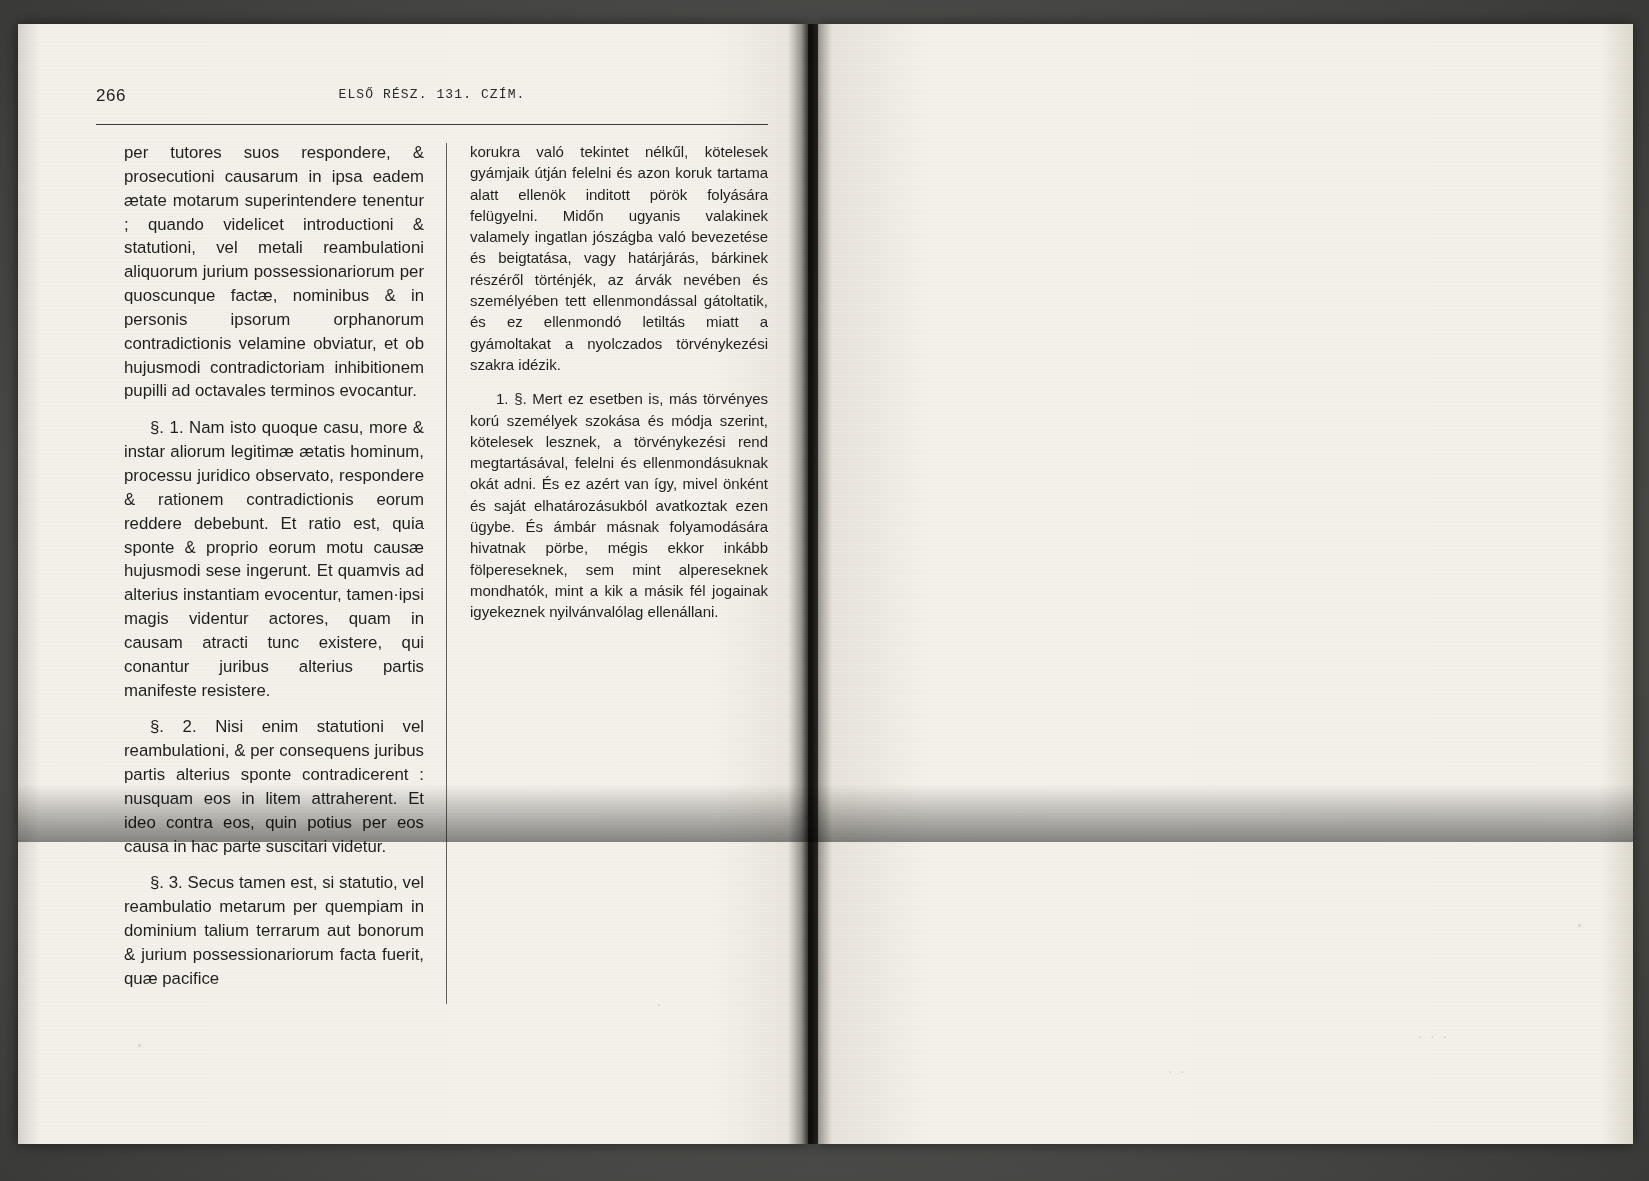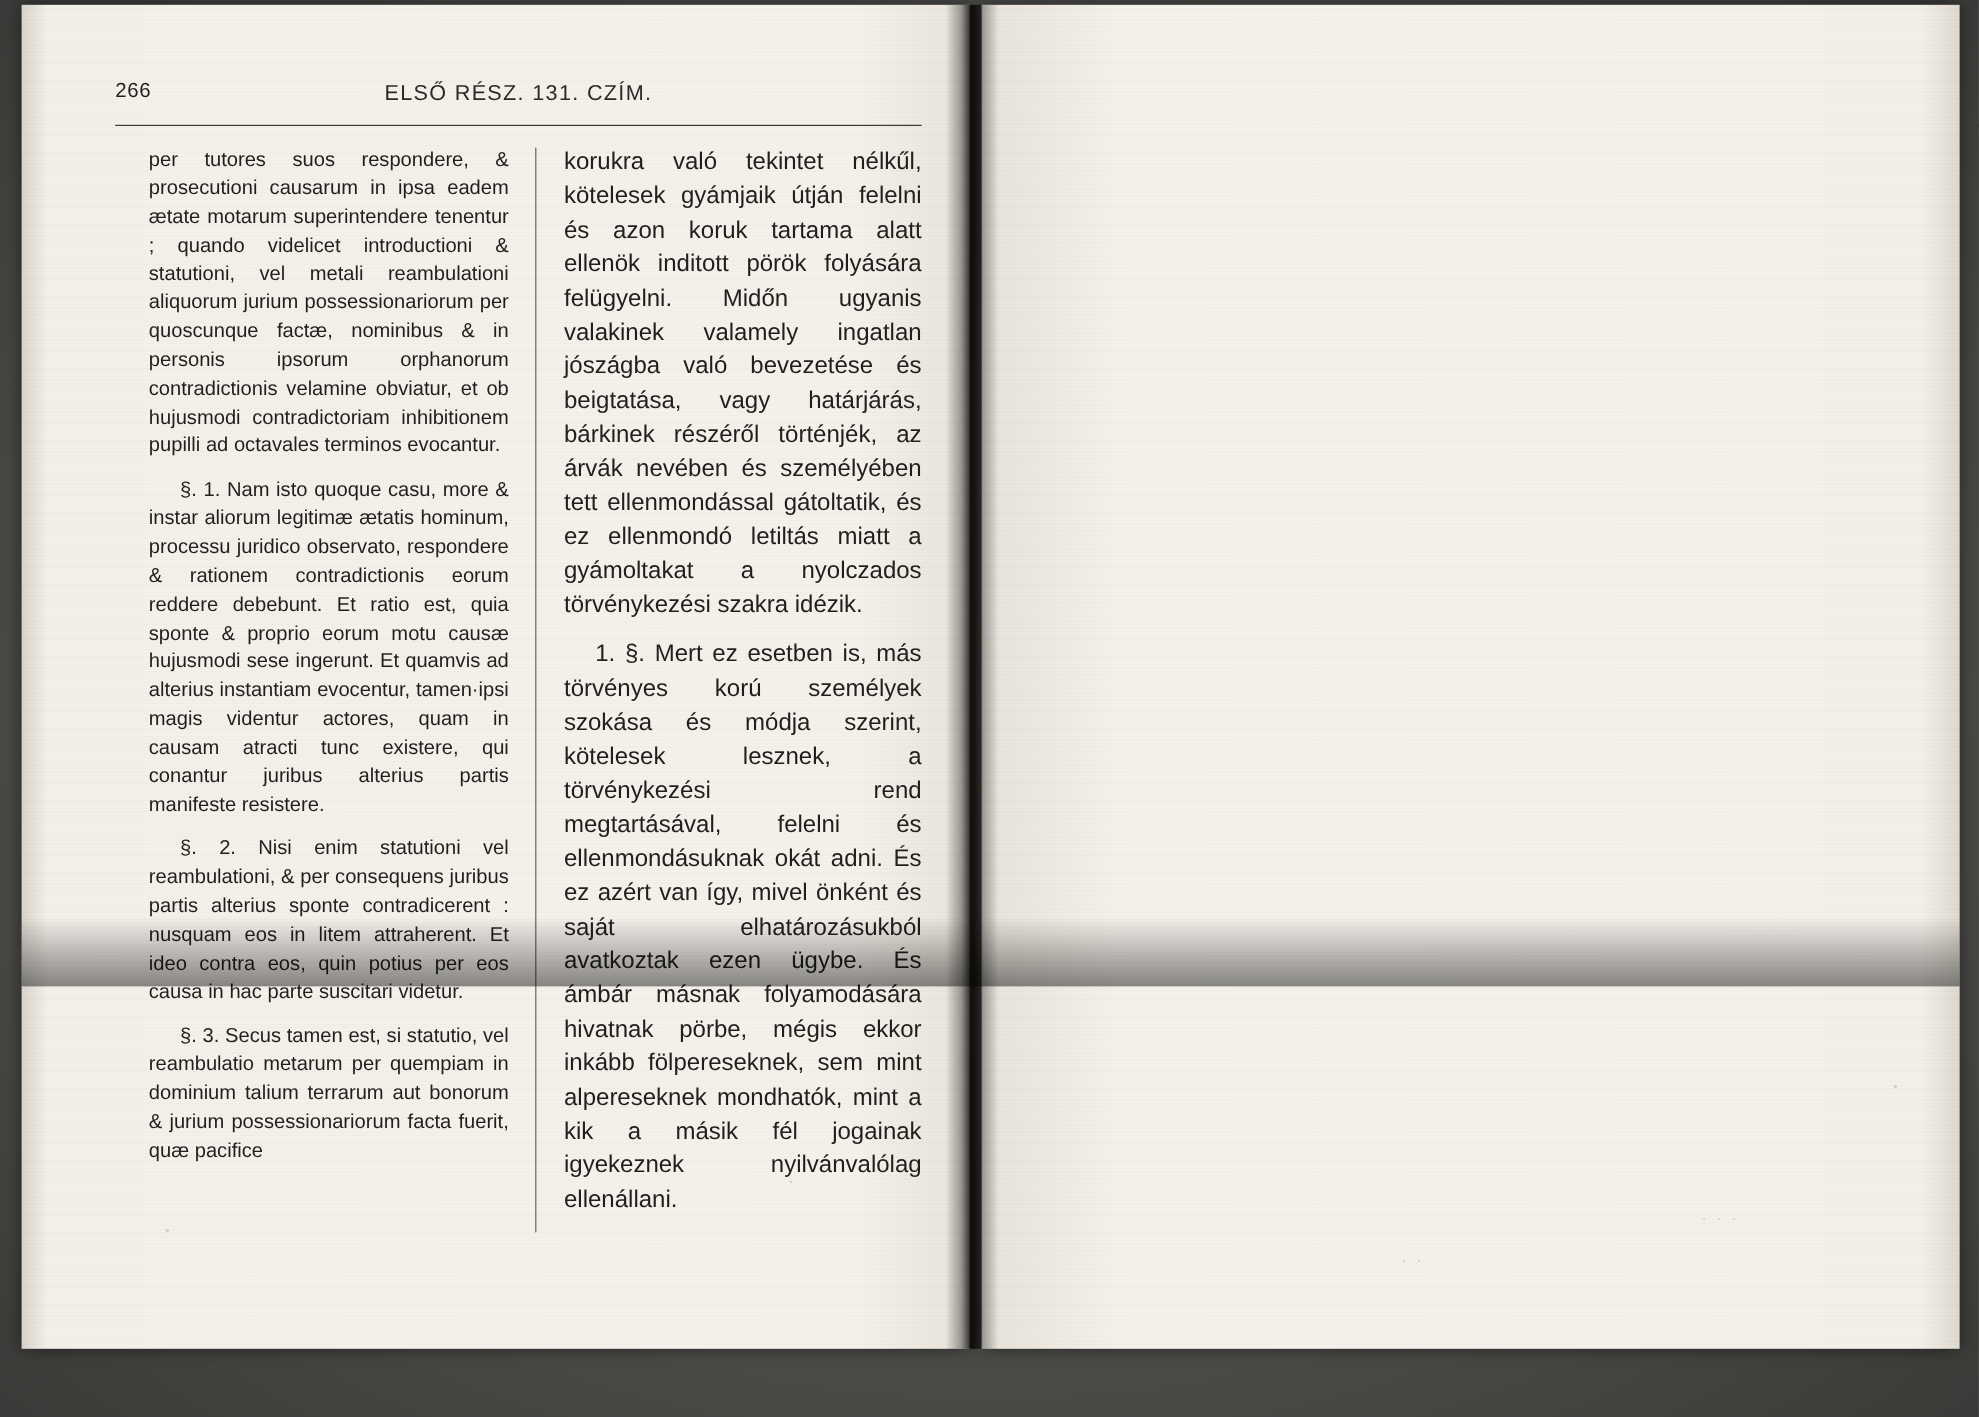--- a/index.html
+++ b/index.html
@@ -19,21 +19,21 @@
   .desk {
     position: absolute;
     inset: 0;
     background:
       radial-gradient(ellipse at 50% 50%, #6a6a66 0%, #3a3a38 100%);
   }
   
   .spread {
     position: absolute;
     left: 18px;
-    top: 4px;
+    top: 24px;
     width: 1615px;
     height: 812px;
     padding-left: 17px;
   }
   .leaf {
     position: absolute;
     top: 0;
     height: 1120px;
     background: #f2efe9;
   }
@@ -98,22 +98,23 @@
     font-size: 17px;
     color: #23221f;
   }
   .runhead .folio.l { left: 0; }
   .runhead .title {
     position: absolute;
     top: 3px;
     left: 0;
     right: 0;
     text-align: center;
-    font-size: 18px;
+    font-size: 13px;
     letter-spacing: 1.1px;
+    font-family: Liberation Mono, monospace;
   }
   .runhead .title.shift-r { text-align: center; }
   .rule {
     border-top: 1.6px solid #3a3936;
     margin-top: 6px;
     margin-bottom: 16px;
   }
 
   .cols {
     display: flex;
@@ -131,21 +132,21 @@
     top: 2px;
     bottom: 0;
     width: 1px;
     background: #4b4a47;
     opacity: 0.85;
   }
   .cols.with-divider { position: relative; margin-left: 28px; }
 
   p.body {
     margin: 0 0 13px 0;
-    font-size: 20px;
+    font-size: 15px;
     line-height: 1.42;
     text-align: justify;
     color: #201f1d;
     hyphens: manual;
   }
   p.body.ind { text-indent: 26px; }
   p.body.lat { font-size: 16.8px; }
 
   .sec-title {
     margin: 26px 0 10px 0;

